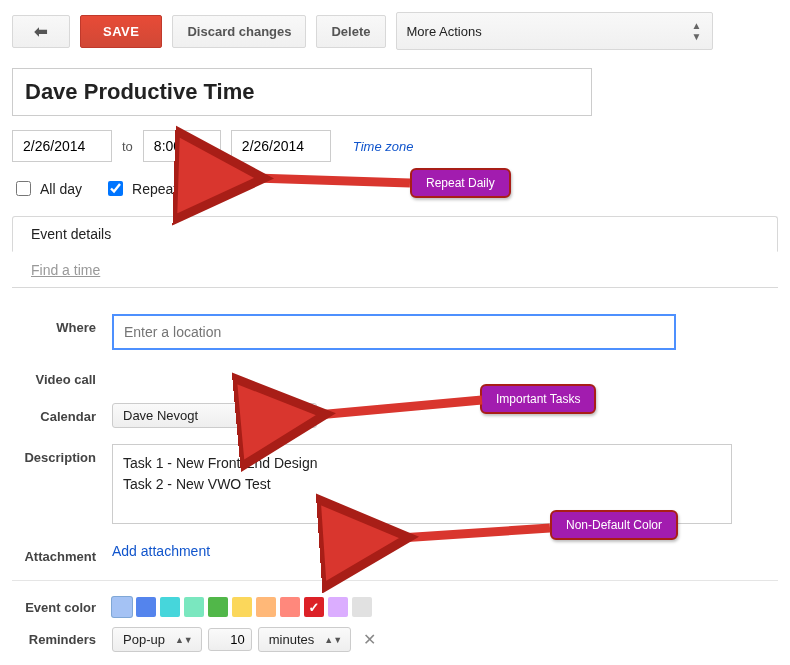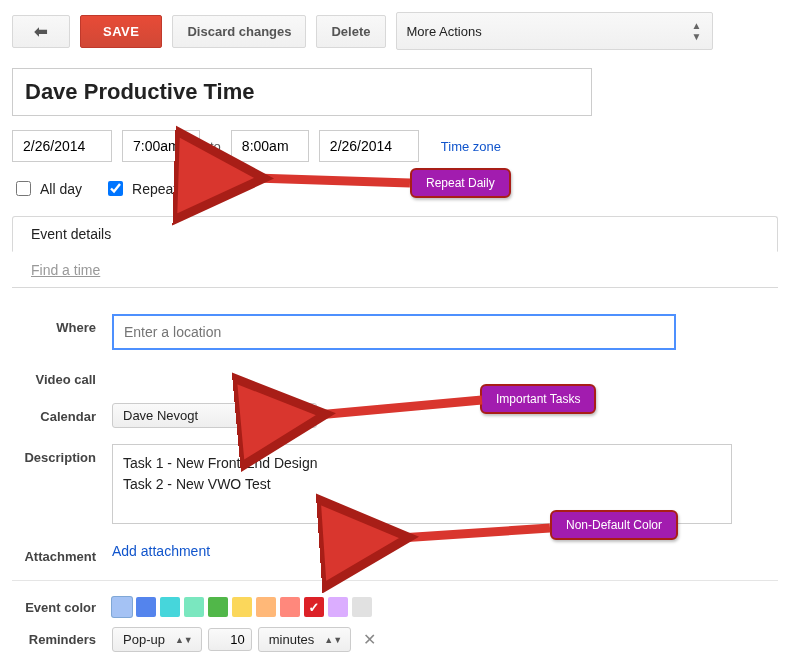--- a/index.html
+++ b/index.html
@@ -51,21 +51,21 @@
     margin-bottom: 14px;
     color:#222;
   }
   .datetime-row { display:flex; align-items:center; gap:10px; margin-bottom:16px;}
   .dt-input {
     border:1px solid #ccc; padding:7px 10px; font-size:14px; background:#fff;
   }
   .dt-date { width:100px; }
   .dt-time { width:78px; }
   .to-label { color:#555; }
-  .tz-link { color:#1155cc; margin-left:12px; cursor:pointer;}
+  .tz-link { color:#1155cc; margin-left:12px; cursor:pointer;font-style:italic;}
   .repeat-row { display:flex; align-items:center; gap:6px; margin-bottom:16px; font-size:14px;}
   .repeat-row input[type=checkbox]{ width:15px;height:15px; }
   .repeat-label { font-weight:normal; }
   .repeat-value { font-weight:bold; }
   .repeat-edit { color:#1155cc; margin-left:2px;}
   .tabs { display:flex; border-bottom:1px solid #d8d8d8; margin-bottom:18px;flex-direction:column;}
   .tab {
     padding:9px 18px; font-size:14px; color:#555; cursor:pointer;
     border:1px solid transparent; position:relative; top:1px;
   }
@@ -134,21 +134,20 @@
     <span class="caret">▲<br>▼</span>
   </div>
 </div>
 
 
 <input class="title-input" value="Dave Productive Time" style="">
 
 
 <div class="datetime-row">
   <input class="dt-input dt-date" value="2/26/2014" style="">
-  <input class="dt-input dt-time" value="7:00am" style="">
   <span class="to-label">to</span>
   <input class="dt-input dt-time" value="8:00am" style="">
   <input class="dt-input dt-date" value="2/26/2014" style="">
   <span class="tz-link">Time zone</span>
 </div>
 
 
 <div class="repeat-row">
   <input type="checkbox" style="">
   <span>All day</span>

